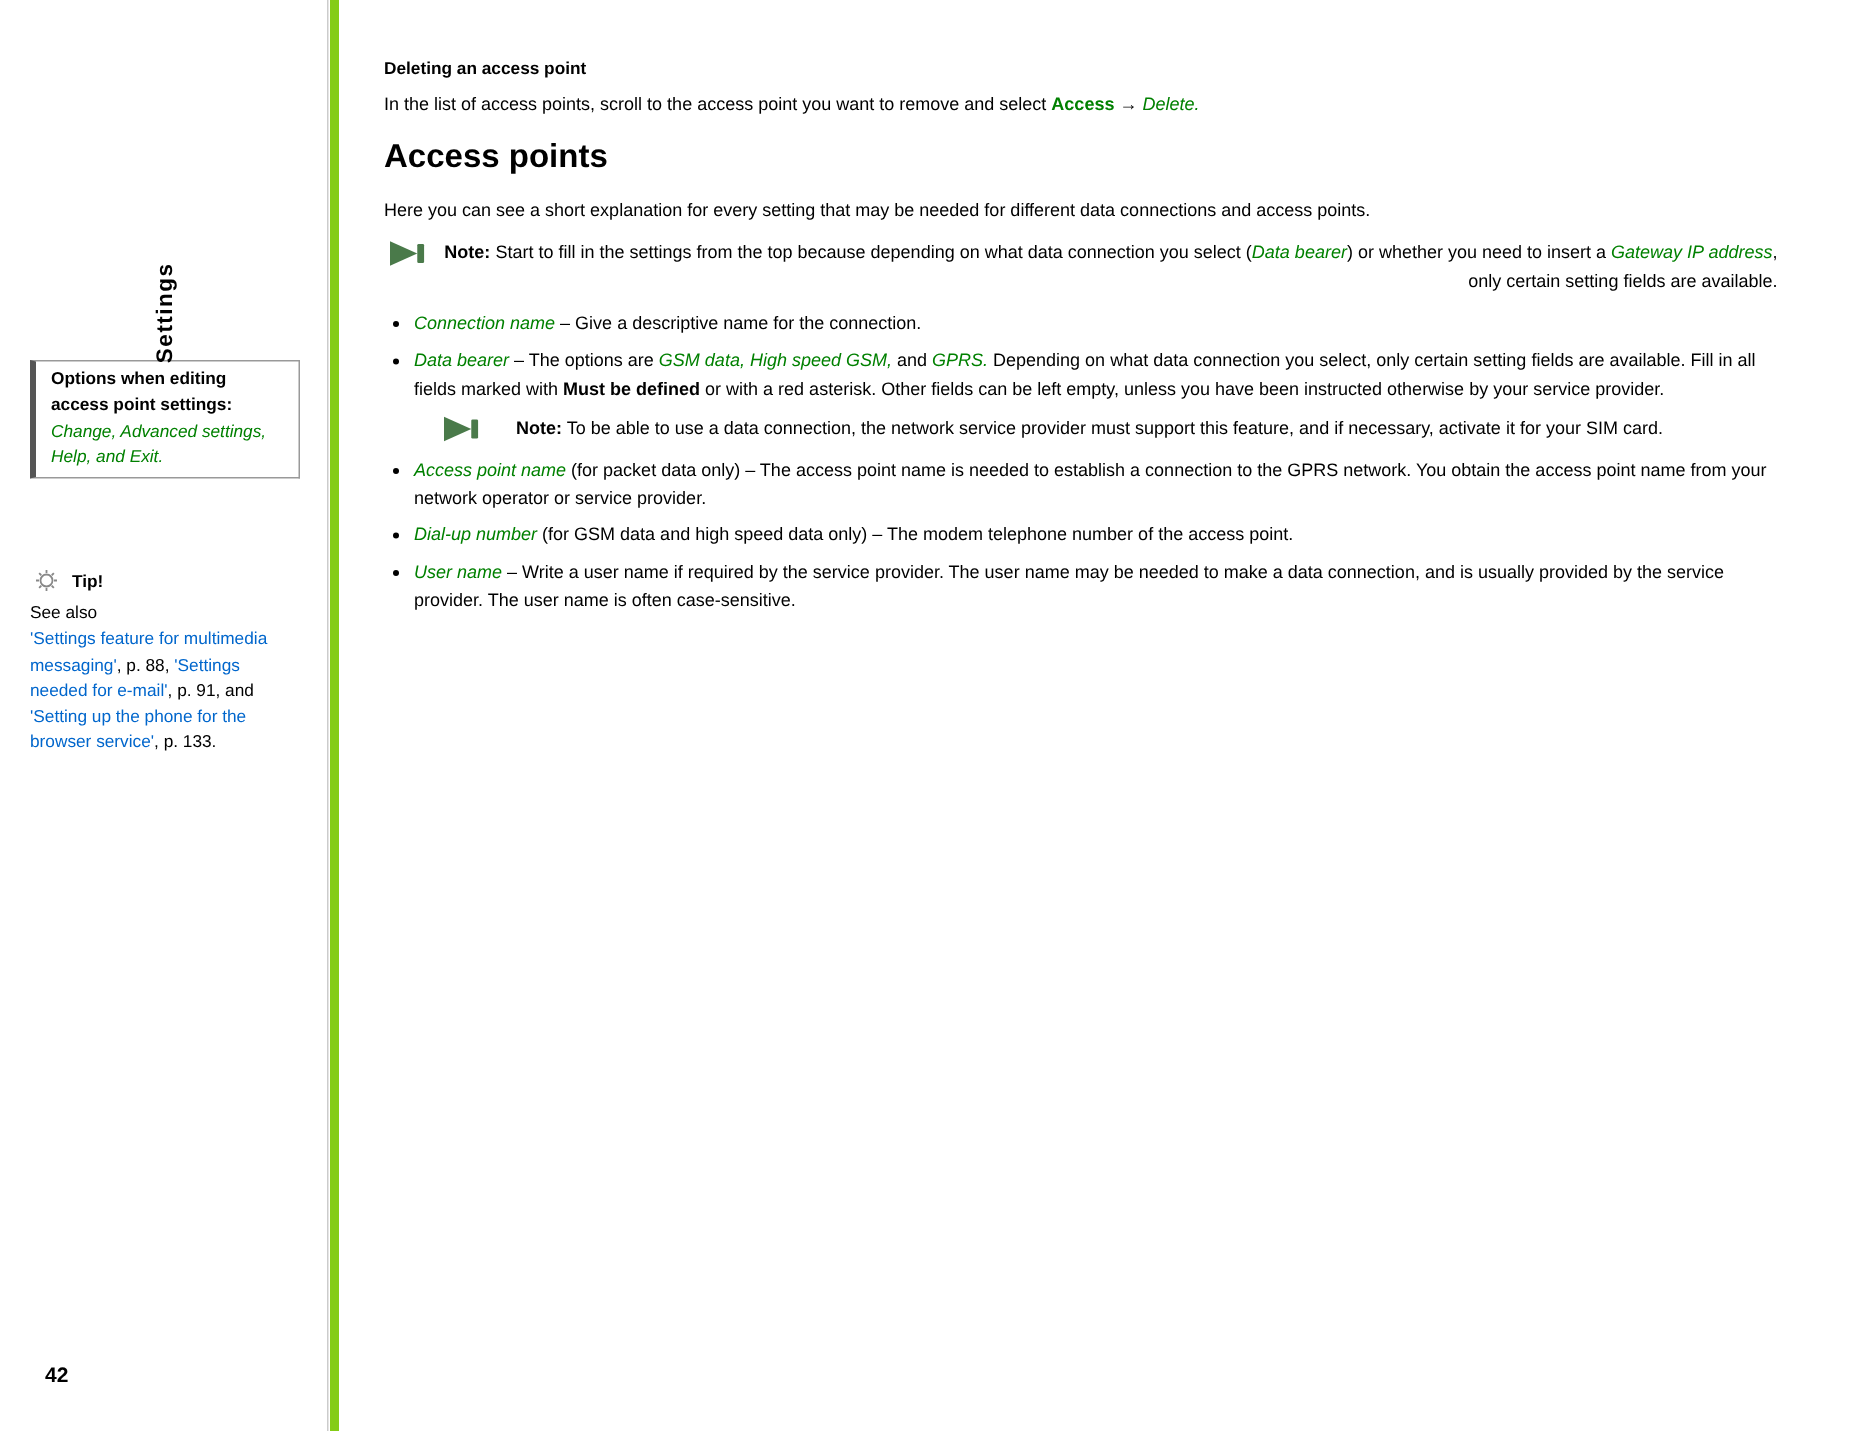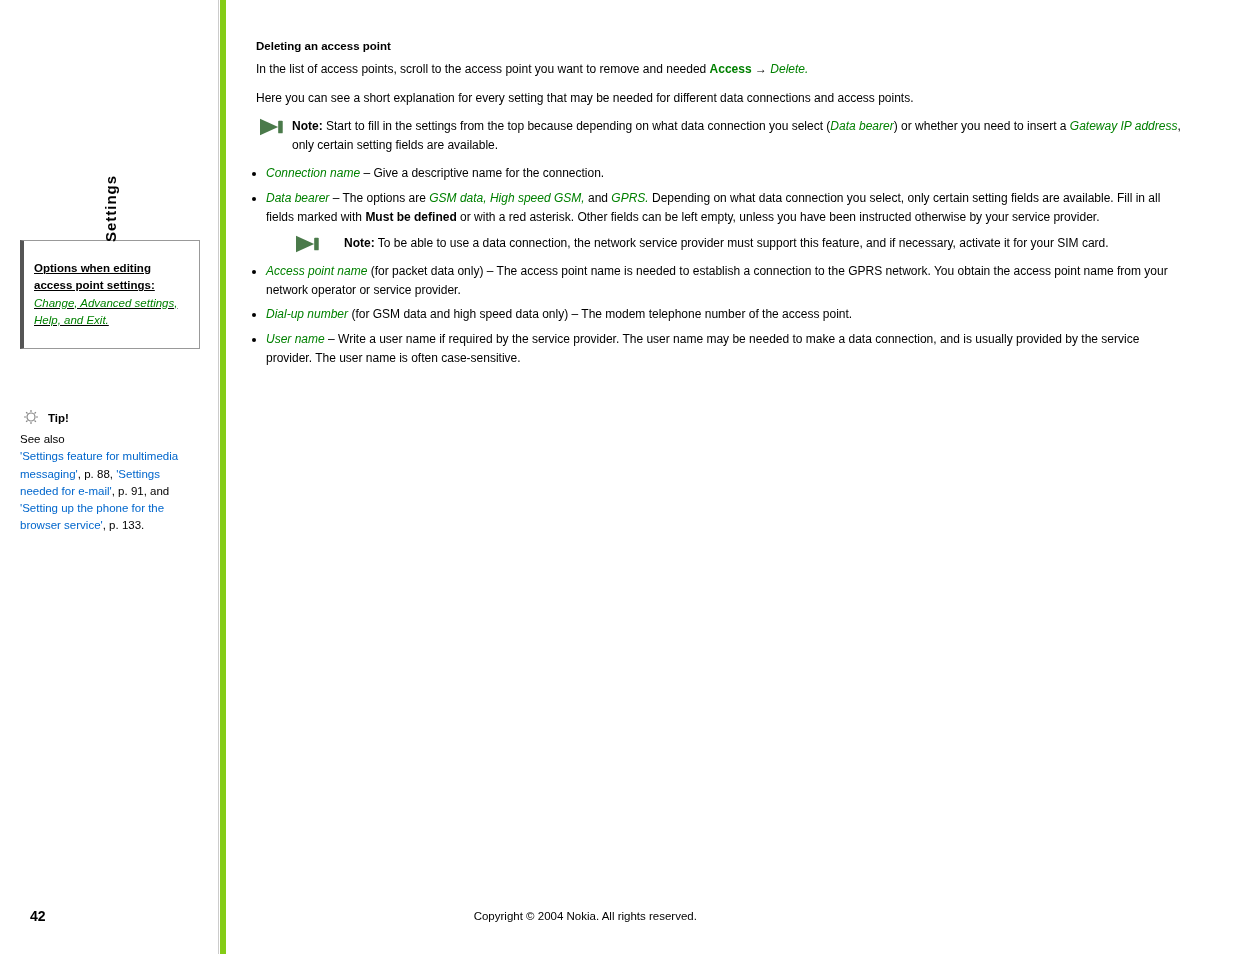--- a/index.html
+++ b/index.html
@@ -40,26 +40,25 @@
       font-size: 15px;
       font-weight: bold;
       color: #000;
       white-space: nowrap;
       letter-spacing: 1px;
     }
 
     .sidebar-box {
       border: 1.5px solid #999;
       border-left: 4px solid #555;
-      padding: 19px 10px;
+      padding: 4px 10px;
       margin-top: 240px;
       font-size: 11.5px;
       line-height: 1.5;
       color: #000;
-      text-decoration: underline;
     }
 
     .sidebar-box .options-label {
       font-weight: bold;
     }
 
     .sidebar-box .green-link {
       color: #008000;
       font-style: italic;
     }
@@ -130,20 +129,21 @@
       margin-top: 12px;
     }
 
     .note-block {
       display: flex;
       align-items: flex-start;
       gap: 8px;
       margin-bottom: 10px;
       font-size: 12px;
       line-height: 1.55;
+      text-align: right;
     }
 
     .note-icon {
       display: inline-block;
       width: 28px;
       min-width: 28px;
       height: 20px;
       position: relative;
     }
 
@@ -155,21 +155,21 @@
     .note-text .bold {
       font-weight: bold;
     }
 
     .note-text .italic-green {
       color: #008000;
       font-style: italic;
     }
 
     .bullet-list {
-      margin-left: 10px;
+      margin-left: 20px;
       margin-bottom: 8px;
     }
 
     .bullet-list li {
       font-size: 12px;
       line-height: 1.55;
       margin-bottom: 6px;
       list-style-type: disc;
     }
 
@@ -268,26 +268,27 @@
     </div>
 
   </div>
 
   <div class="left-border-line"></div>
 
   <div class="main">
 
     <p class="section-heading">Deleting an access point</p>
     <p class="section-text">
-      <span>In the list of access points, scroll to the access point you want to remove and needed</span>
+      <span>In the list of access points, scroll to the access point you want to remove and select</span>
       <span class="options-green">Access</span>
       <span> → </span>
       <span class="options-italic-green">Delete.</span>
     </p>
 
+    <h1 class="access-points-title">Access points</h1>
 
     <p class="section-text">Here you can see a short explanation for every setting that may be needed for different data connections and access points.</p>
 
     <div class="note-block">
       <span class="note-icon">
         <svg width="30" height="22" viewBox="0 0 30 22">
           <polygon points="4,2 24,11 4,20" fill="#4a7a4a"></polygon>
           <rect x="24" y="4" width="5" height="14" fill="#4a7a4a" rx="1"></rect>
         </svg>
       </span>
@@ -334,17 +335,16 @@
       <li>
         <span class="italic-green">User name</span>
         <span> – Write a user name if required by the service provider. The user name may be needed to make a data connection, and is usually provided by the service provider. The user name is often case-sensitive.</span>
       </li>
     </ul>
 
   </div>
 
   <div class="footer">
     <span class="page-number">42</span>
-    <span class="copyright">Copyright © 2004 Nokia. All rights reserved.</span>
     <span style="width:60px;"></span>
   </div>
 
 </div>
 
 </body></html>

